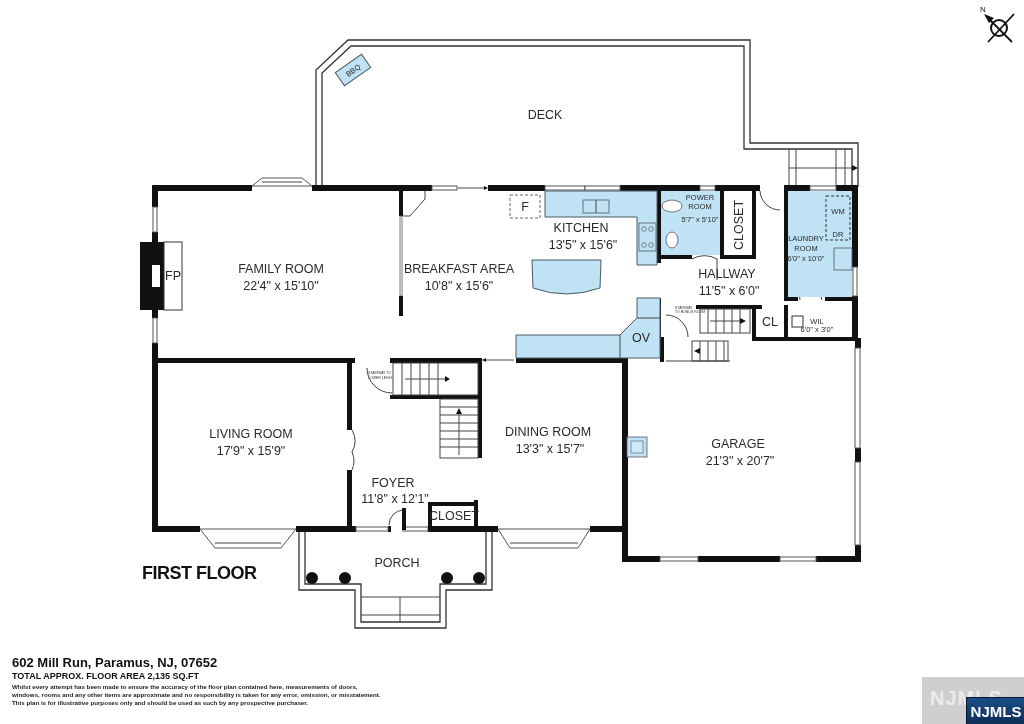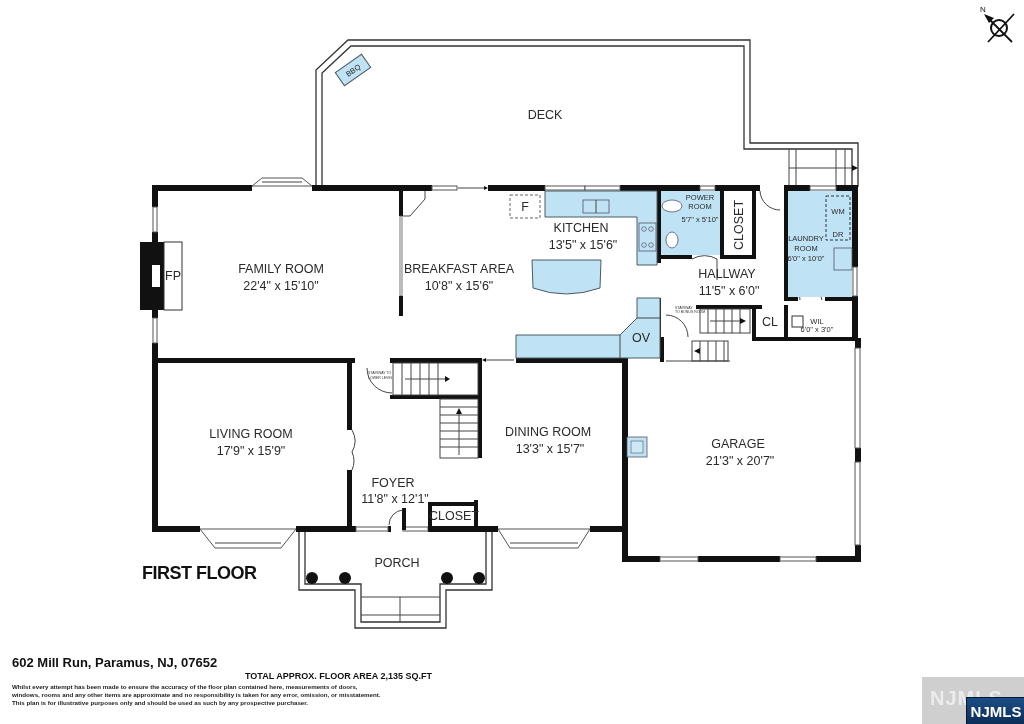--- a/index.html
+++ b/index.html
@@ -11,21 +11,21 @@
     .thin2 { fill: none; stroke: #444; stroke-width: 1; }
     .fixture { fill: #bfe3f4; stroke: #4b5a63; stroke-width: 1; }
     .window { fill: #ffffff; stroke: #555; stroke-width: 1; }
     .room-label { font-family: "Liberation Sans", sans-serif; font-size: 12.5px; fill: #2a2a2a; text-anchor: middle; }
     .small-label { font-family: "Liberation Sans", sans-serif; font-size: 7.5px; fill: #2a2a2a; text-anchor: middle; }
     .tiny-label { font-family: "Liberation Sans", sans-serif; font-size: 3.5px; fill: #333; }
     .floor-title { position: absolute; left: 142px; top: 563px; font-size: 18px; font-weight: bold;
                    letter-spacing: -0.5px; color: #111; font-family: "Liberation Sans", sans-serif; }
     .footer { position: absolute; left: 12px; top: 655px; width: 420px; font-weight: bold; }
     .addr { font-size: 13px; color: #111; line-height: 15px; }
-    .area { font-size: 9px; color: #111; line-height: 11px; margin-top: 1px; text-align: right; }
+    .area { font-size: 9px; color: #111; line-height: 11px; margin-top: 1px; }
     .disc { font-size: 6.2px; color: #222; line-height: 8px; margin-top: 1px; }
     .compass { position: absolute; left: 978px; top: 6px; width: 40px; height: 40px; }
     .compass-n { position: absolute; left: 980px; top: 5px; font-size: 8px; color: #111; }
     .badge-wrap { position: absolute; left: 922px; top: 677px; width: 102px; height: 47px; background: #cfcfcf; }
     .badge-ghost { position: absolute; left: 8px; top: 10px; font-size: 20px; font-weight: bold; color: #ececec; letter-spacing: 1px; }
     .badge { position: absolute; left: 966px; top: 697px; width: 58px; height: 27px;
              background: linear-gradient(#1c4d86, #0b2c56); border: 1px solid #06182f;
              color: #ffffff; font-weight: bold; font-size: 15px; line-height: 27px; text-align: center; }
   </style>
 </head>

